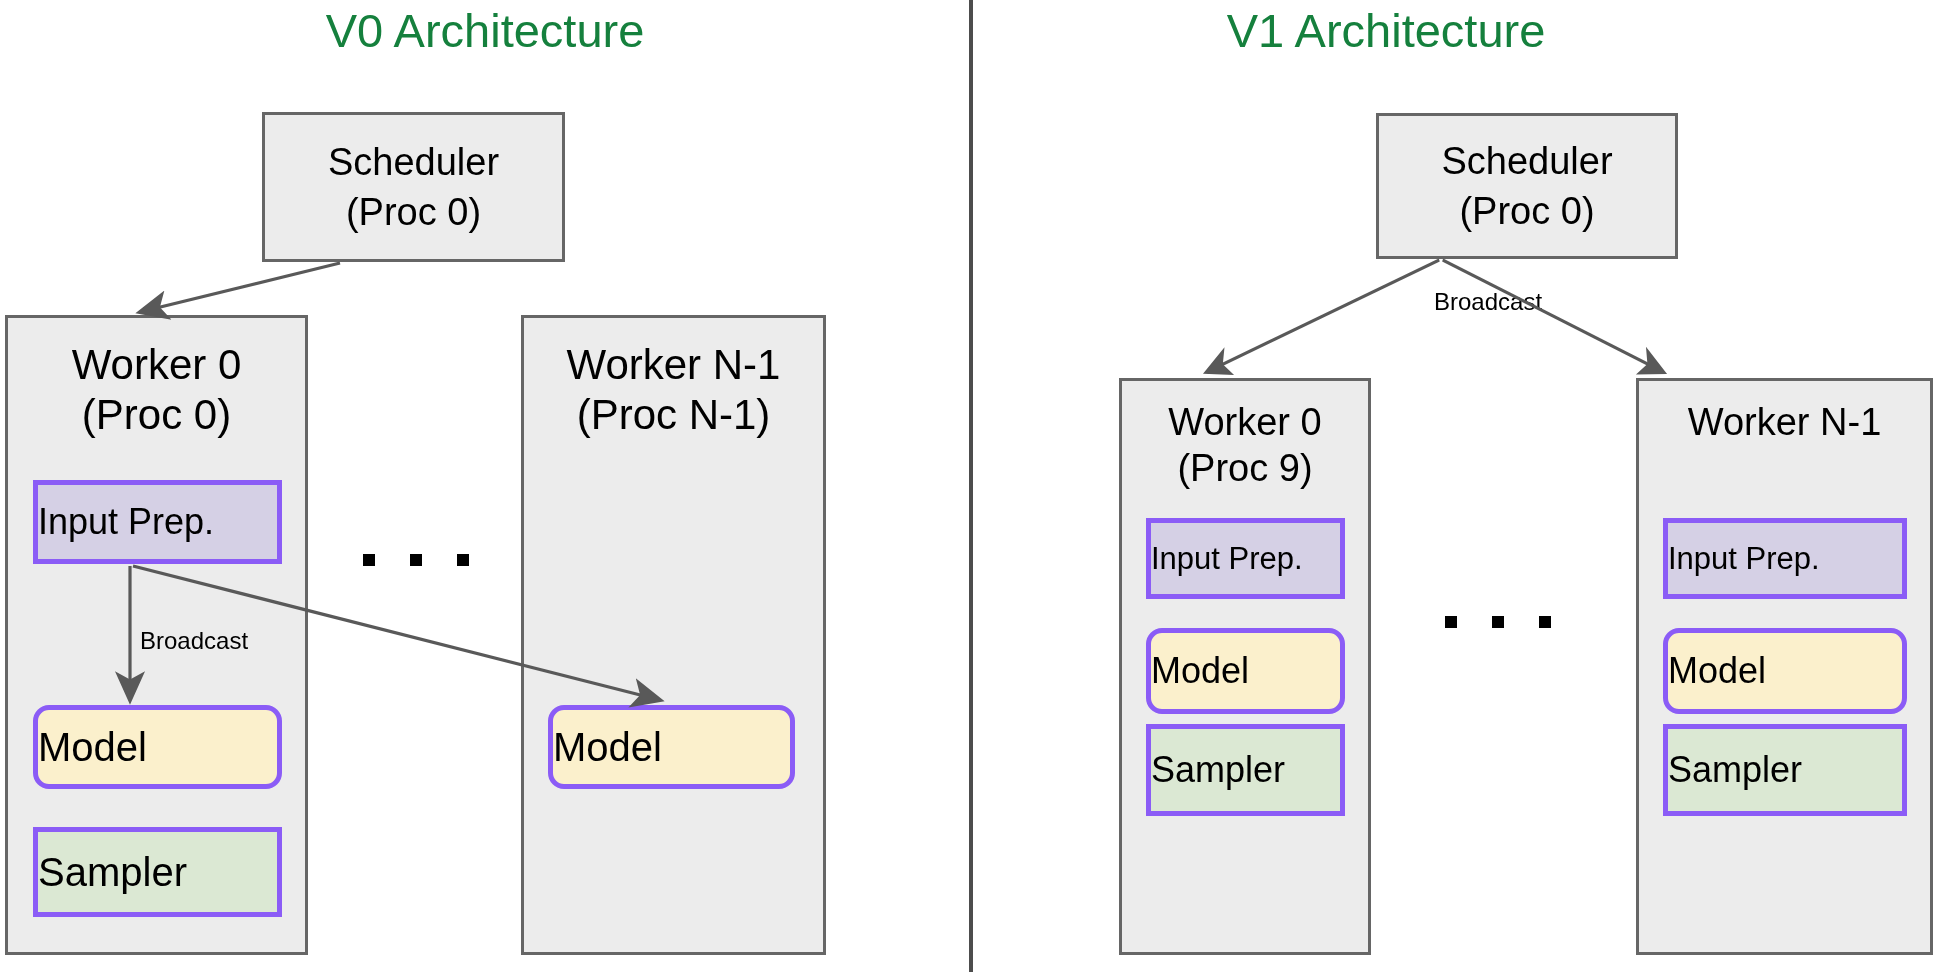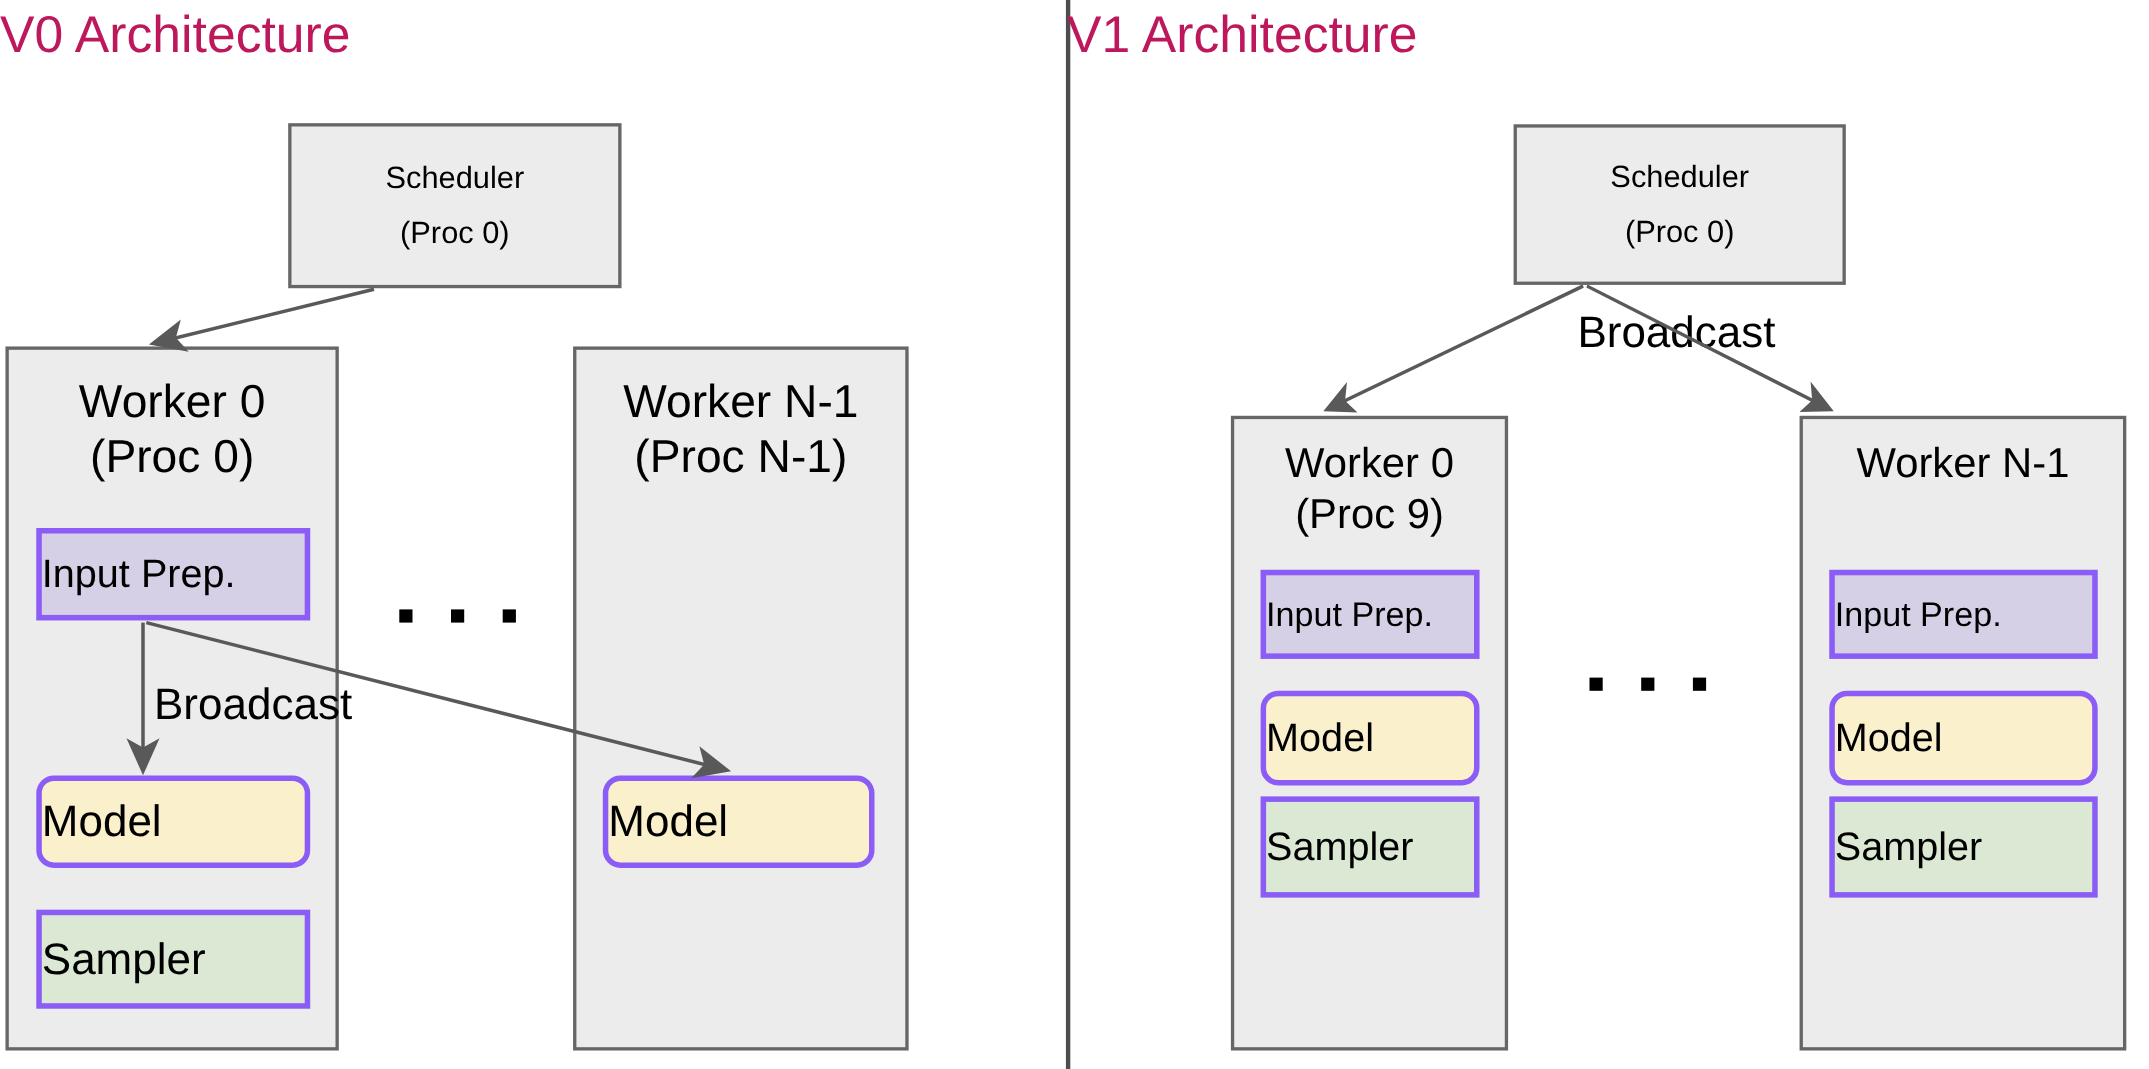--- a/index.html
+++ b/index.html
@@ -23,24 +23,25 @@
     top: 0;
     height: 972px;
   }
   #panel-v0 { left: 0; width: 970px; }
   #panel-v1 { left: 970px; width: 832px; }
 
   .panel-title {
     position: absolute;
     top: 3px;
     width: 100%;
+    text-align: center;
     font-size: 47px;
     line-height: 56px;
     letter-spacing: 0px;
-    color: #be185d;
+    color: #15803d;
     white-space: nowrap;
   }
 
   .divider {
     position: absolute;
     top: 0;
     left: 969px;
     width: 4px;
     height: 972px;
     background: #4d4d4d;
@@ -62,21 +63,21 @@
   .box-green  { background: #dbe8d3; }
 
   .box-label {
     text-align: center;
     white-space: nowrap;
     line-height: 1.08;
   }
 
   
   .scheduler .box-label {
-    font-size: 28px;
+    font-size: 38px;
     line-height: 50px;
     width: 100%;
   }
   .scheduler { justify-content: center; }
 
   
   .worker-title {
     font-size: 42px;
     line-height: 50px;
     text-align: center;
@@ -109,21 +110,21 @@
   }
   .dots span {
     display: block;
     width: 12px;
     height: 12px;
     background: #000;
   }
 
   .edge-label {
     position: absolute;
-    font-size: 40px;
+    font-size: 24px;
     line-height: 42px;
     white-space: nowrap;
     background: transparent;
   }
 
   svg.arrows {
     position: absolute;
     top: 0;
     left: 0;
     width: 100%;

